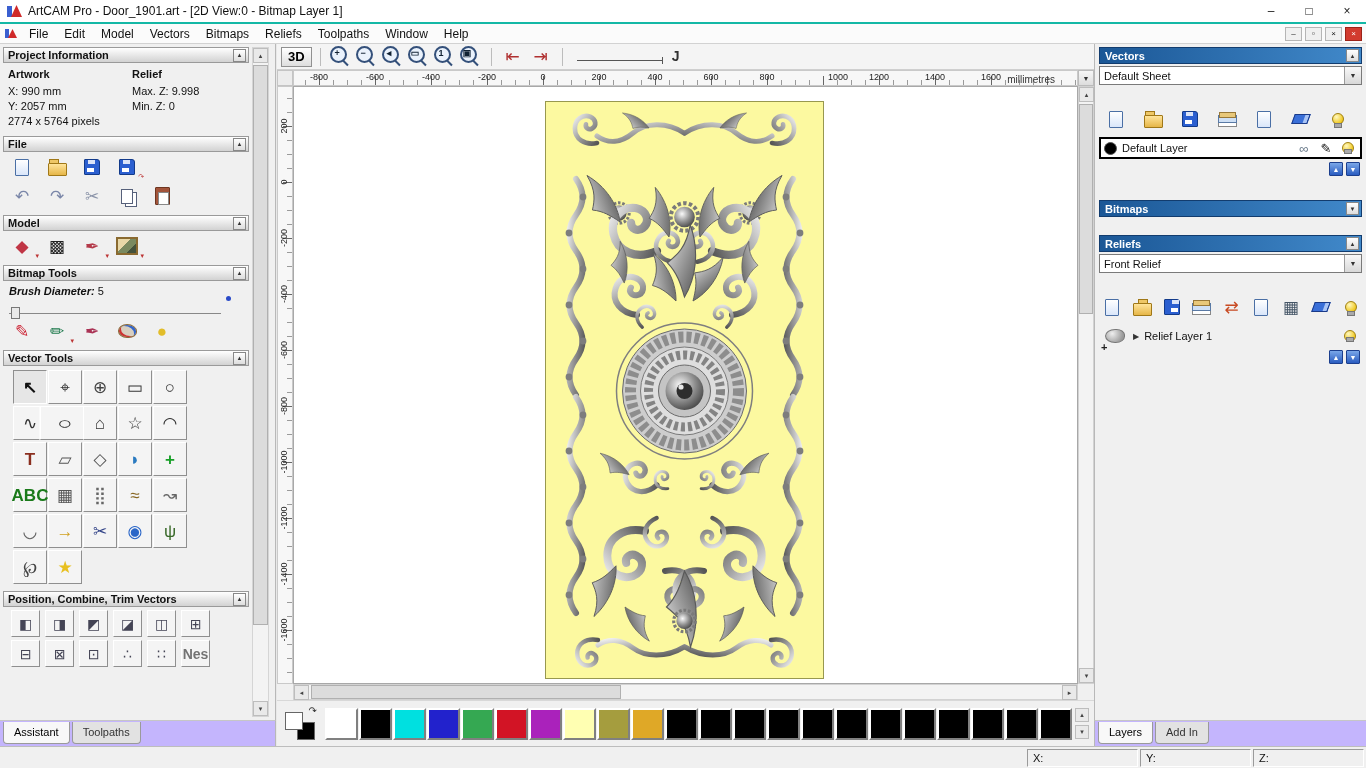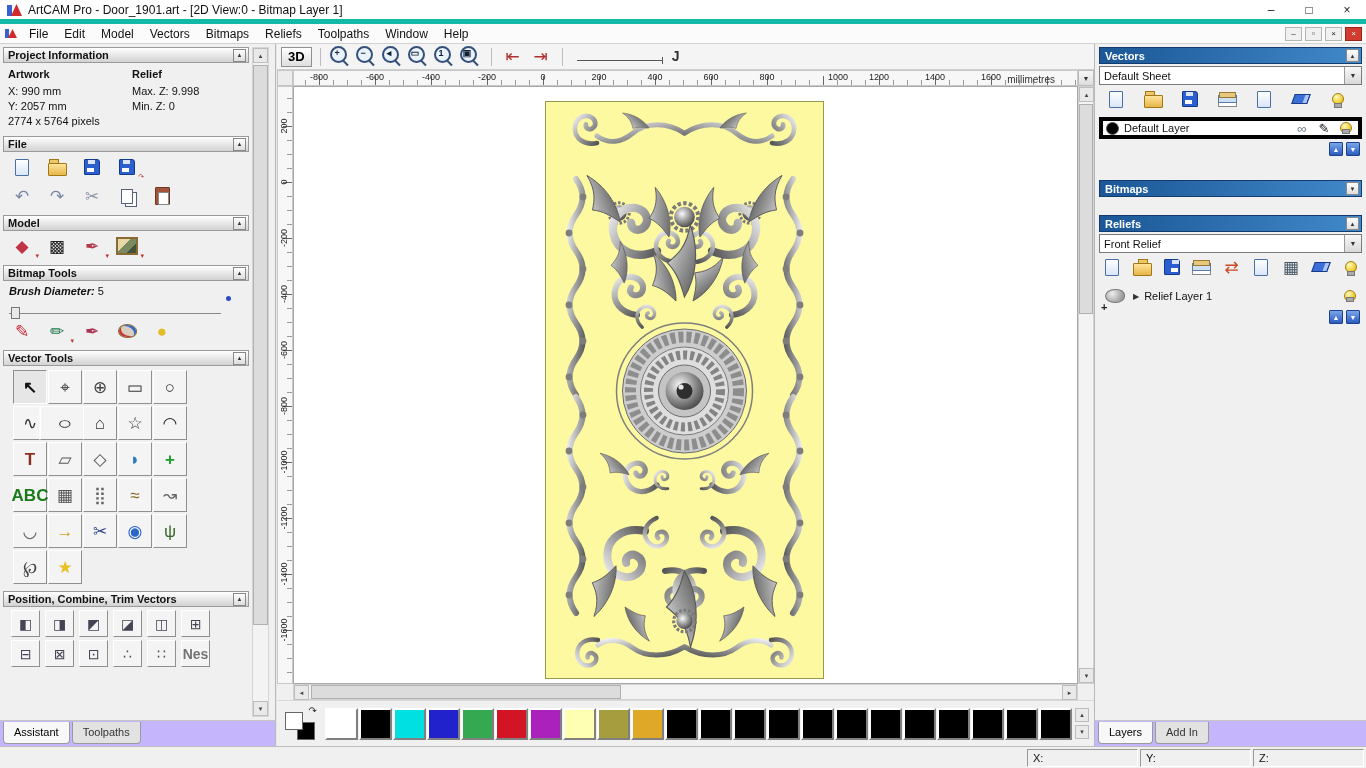--- a/index.html
+++ b/index.html
@@ -1,20 +1,20 @@
 <!DOCTYPE html>
 <html><head>
 <meta charset="utf-8">
 <style>
 *{box-sizing:border-box;margin:0;padding:0}
 html,body{width:1366px;height:768px;overflow:hidden}
 body{font-family:"Liberation Sans",sans-serif;font-size:11px;color:#111;background:#e8e8e8;position:relative}
 
 
-.titlebar{position:absolute;top:0;left:0;width:1366px;height:24px;background:#fff;border-bottom:5px solid #14b8a6;display:flex;align-items:center;padding:0 0 0 6px;gap:6px}
+.titlebar{position:absolute;top:0;left:0;width:1366px;height:24px;background:#fff;border-bottom:2px solid #14b8a6;display:flex;align-items:center;padding:0 0 0 6px;gap:6px}
 .title{font-size:12px}
 .wctls{margin-left:auto;display:flex;height:100%}
 .wctl{width:38px;height:100%;display:flex;align-items:center;justify-content:center;font-size:12px;color:#222;cursor:pointer}
 .menubar{position:absolute;top:24px;left:0;width:1366px;height:20px;background:#fbfbfb;border-bottom:1px solid #d2d2d2;display:flex;align-items:center;padding-left:4px;gap:0}
 .menuitem{padding:2px 8px;font-size:12px;cursor:pointer}
 .mdictls{margin-left:auto;display:flex;align-items:center;gap:3px;padding-right:4px}
 .mdict{width:17px;height:14px;border:1px solid #b5b5b5;background:#f0f0f0;font-size:8px;display:flex;align-items:center;justify-content:center;cursor:pointer}
 .mdict.red{background:#d23b2f;border-color:#9c2318;color:#fff}
 .logo{display:inline-flex;align-items:center}
 
@@ -115,26 +115,26 @@
 .bgc{position:absolute;right:2px;bottom:0;width:18px;height:18px;border:1px solid #666}
 .swap{position:absolute;right:0;top:-3px;font-size:10px;color:#333}
 .swap::before{content:"↷"}
 .swatch{flex:none;width:33px;height:32px;border:2px solid;border-color:#ffffff #808080 #808080 #ffffff;margin-right:1px;cursor:pointer}
 .palscroll{position:absolute;right:5px;top:7px;display:flex;flex-direction:column;gap:3px}
 .palscroll .sbtn{position:static;width:14px;height:14px}
 
 
 .rightpanel{position:absolute;left:1094px;top:44px;width:272px;height:676px;background:#f0f0f0;border-left:1px solid #b8b8b8;padding:3px 4px}
 .bluehdr{height:17px;background:linear-gradient(90deg,#1b5796,#4189ca);color:#fff;font-weight:bold;font-size:11px;display:flex;align-items:center;justify-content:space-between;padding:0 2px 0 5px;border:1px solid #123c6e;margin-bottom:2px}
-.combo{height:19px;border:1px solid #7a7a7a;background:#fff;display:flex;align-items:center;justify-content:space-between;padding-left:4px;margin:1px 0 0;font-size:11px;cursor:pointer}
+.combo{height:19px;border:1px solid #7a7a7a;background:#fff;display:flex;align-items:center;justify-content:space-between;padding-left:4px;margin:1px 0 20px;font-size:11px;cursor:pointer}
 .cbtn{width:17px;height:17px;background:linear-gradient(#f8f8f8,#d8d8d8);border-left:1px solid #9a9a9a;display:flex;align-items:center;justify-content:center;font-size:7px;color:#333;flex:none}
 .cbtn::before{content:"▼"}
 .rpiconrow{display:flex;align-items:center;gap:11px;padding:2px 2px 4px 4px}
 .layerrow{height:22px;display:flex;align-items:center;gap:5px;margin:2px 0;padding:0 3px;position:relative}
-.layerrow.selected{background:#fff;border:4px solid #000000}
+.layerrow.selected{background:#fff;border:2px solid #000000}
 .swcircle{width:13px;height:13px;border-radius:50%;background:#000;border:1px solid #555;flex:none;cursor:pointer}
 .layerlabel{flex:1;font-size:11px}
 .layertools{display:flex;gap:4px}
 .layertools .ic{width:18px;height:18px;font-size:13px}
 .updownrow{display:flex;justify-content:flex-end;gap:3px;padding:1px 2px 8px 0}
 .expander{font-size:8px;color:#333;cursor:pointer}
 .expander::before{content:"▶"}
 .plusmark{position:absolute;left:2px;bottom:-6px;font-size:11px;font-weight:bold;color:#222}
 .plusmark::before{content:"+"}
 .panelgap{height:16px}

